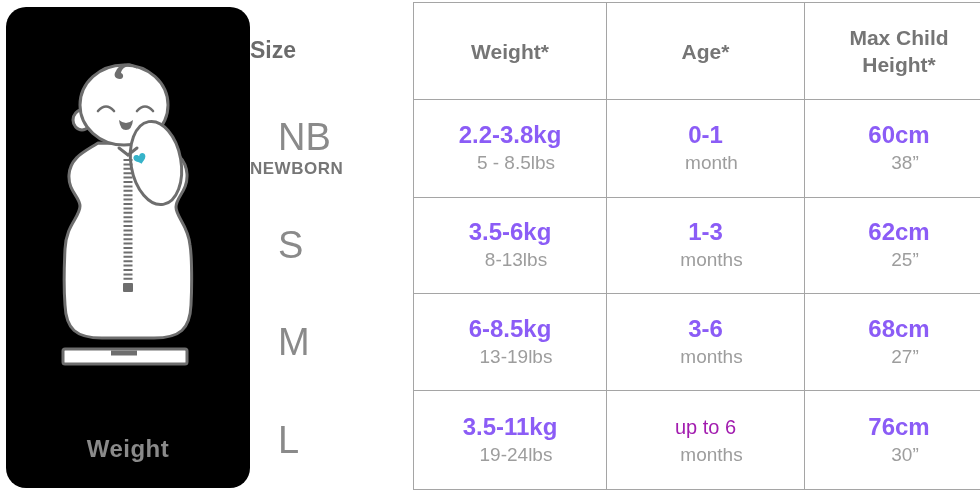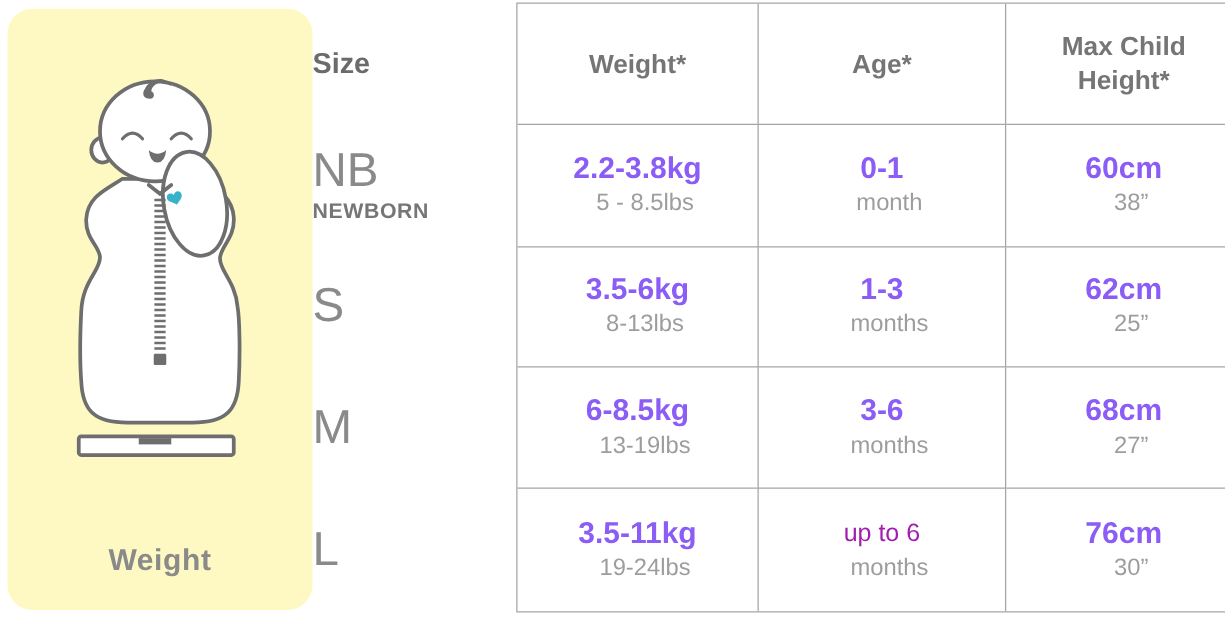--- a/index.html
+++ b/index.html
@@ -3,35 +3,35 @@
 <meta charset="utf-8">
 <style>
   html,body{margin:0;padding:0;background:#ffffff;}
   .stage{
     position:relative;width:980px;height:494px;overflow:hidden;
     font-family:"Liberation Sans",sans-serif;background:#ffffff;
   }
   
   .panel{
     position:absolute;left:6px;top:7px;width:244px;height:481px;
-    background:#fef9c3;border-radius:20px;
+    background:#000000;border-radius:20px;
   }
   .panel svg{position:absolute;left:0;top:0;}
   .panel-label{
     position:absolute;left:0;top:428px;width:100%;text-align:center;
     font-size:24px;font-weight:bold;color:#8a8a8a;letter-spacing:0.5px;
   }
   
   .size-col{
     position:absolute;left:250px;top:2px;width:147px;height:488px;
     display:grid;grid-template-rows:97px 98px 96px 97px 1fr;
   }
   .size-cell{display:flex;flex-direction:column;align-items:flex-start;justify-content:center;}
   .size-header{font-size:23px;font-weight:bold;color:#6b6b6b;}
-  .size-code{font-size:38px;color:#8a8a8a;line-height:38px;}
+  .size-code{font-size:38px;color:#8a8a8a;line-height:38px;margin-left:28px;}
   .size-sub{font-size:17px;font-weight:bold;color:#767676;letter-spacing:0.5px;margin-top:3px;}
   
   .table{
     position:absolute;left:413px;top:2px;width:581px;height:488px;
     border:1px solid #a5a5a5;box-sizing:border-box;
     display:grid;
     grid-template-columns:193px 198px 1fr;
     grid-template-rows:97px 98px 96px 97px 1fr;
   }
   .cell{

